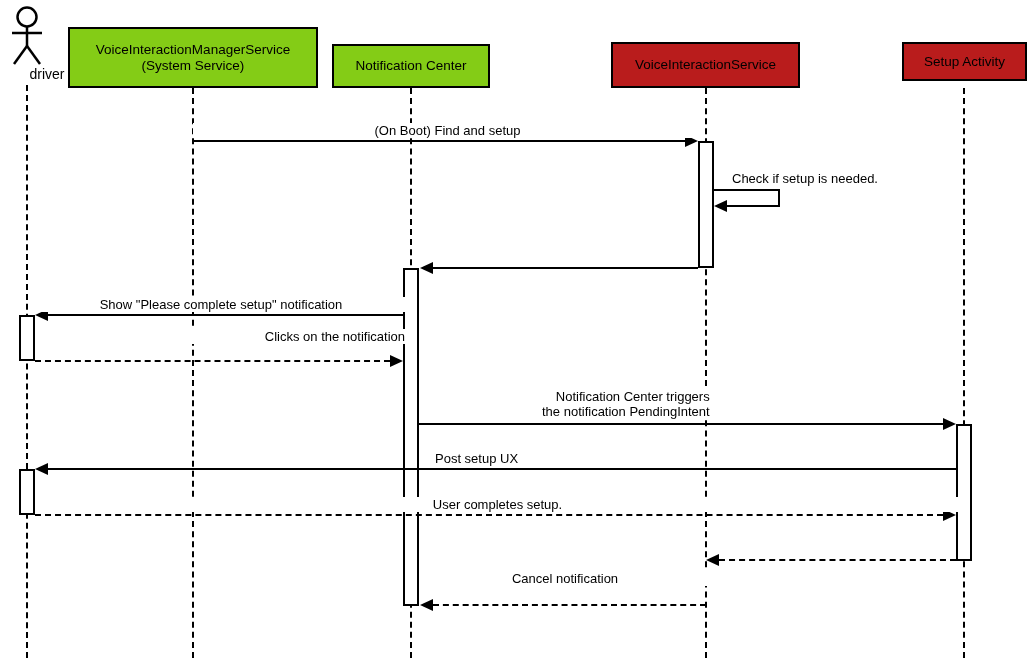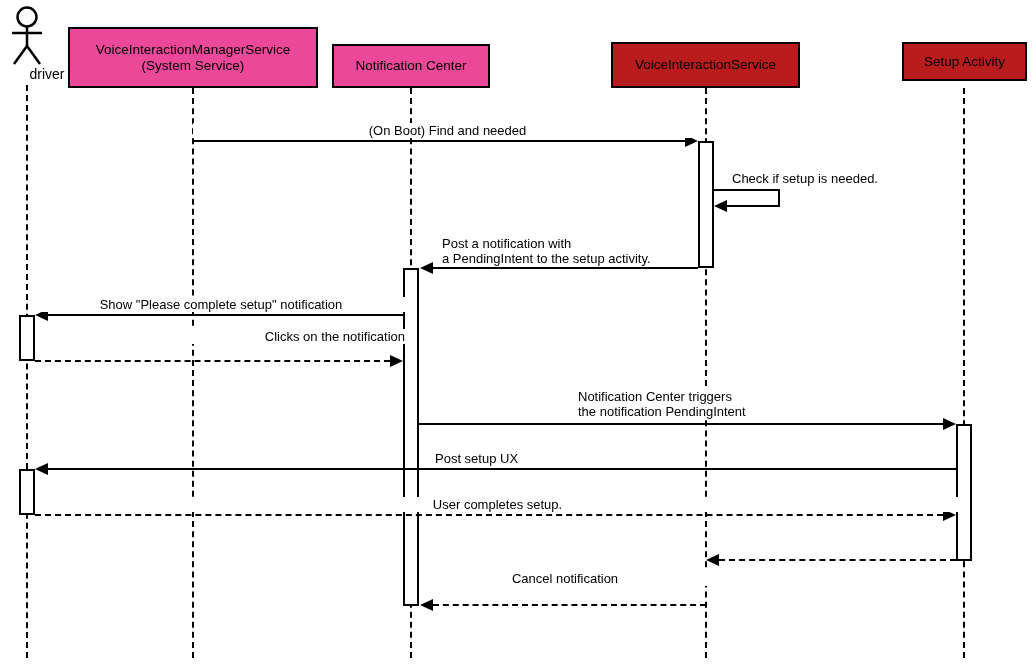--- a/index.html
+++ b/index.html
@@ -1,21 +1,21 @@
 <!DOCTYPE html>
 <html><head>
 <meta charset="utf-8">
 <style>
   html,body{margin:0;padding:0;background:#ffffff;}
   #canvas{position:relative;width:1035px;height:664px;background:#ffffff;overflow:hidden;
           font-family:"Liberation Sans",sans-serif;color:#000;}
   .box{position:absolute;box-sizing:border-box;border:2px solid #000;display:flex;
        align-items:center;justify-content:center;text-align:center;font-size:13.5px;
        line-height:16px;white-space:pre-line;}
-  .box-cyan{background:#ec4899;}
+  .box-cyan{background:#84cc16;}
   .box-green{background:#b91c1c;}
   .lifeline{position:absolute;width:0;border-left:2px dashed #000;}
   .act{position:absolute;box-sizing:border-box;width:16px;background:#ffffff;border:2px solid #000;}
   .mline{position:absolute;height:0;border-top:2px solid #000;}
   .mdash{position:absolute;height:0;border-top:2px dashed #000;}
   .vline{position:absolute;width:0;border-left:2px solid #000;}
   .head{position:absolute;width:0;height:0;border-top:6px solid transparent;border-bottom:6px solid transparent;}
   .head-r{border-left:13px solid #000;}
   .head-l{border-right:13px solid #000;}
   .mlabel{position:absolute;font-size:13px;line-height:15px;white-space:pre-line;
@@ -53,44 +53,42 @@
   <div class="box box-green" style="left:902px;top:42px;width:125px;height:39px;">Setup Activity</div>
 
   <div class="act" style="left:698px;top:141px;height:127px;"></div>
   <div class="act" style="left:403px;top:268px;height:338px;"></div>
   <div class="act" style="left:19px;top:315px;height:46px;"></div>
   <div class="act" style="left:956px;top:424px;height:137px;"></div>
   <div class="act" style="left:19px;top:469px;height:46px;"></div>
 
   <div class="mline" style="left:193px;top:140px;width:493px;"></div>
   <div class="head head-r" style="left:685px;top:135px;"></div>
-  <div class="mlabel center" style="left:193px;top:123px;width:505px;">(On Boot) Find and needed</div>
+  <div class="mlabel center" style="left:193px;top:123px;width:505px;">(On Boot) Find and setup</div>
 
   <div class="mline" style="left:713px;top:189px;width:67px;"></div>
   <div class="vline" style="left:778px;top:189px;height:18px;"></div>
   <div class="mline" style="left:727px;top:205px;width:53px;"></div>
   <div class="head head-l" style="left:714px;top:200px;"></div>
   <div class="mlabel" style="left:730px;top:171px;">Check if setup is needed.</div>
 
   <div class="mline" style="left:432px;top:267px;width:266px;"></div>
   <div class="head head-l" style="left:420px;top:262px;"></div>
-  <div class="mlabel" style="left:440px;top:236px;">Post a notification with
-a PendingIntent to the setup activity.</div>
 
   <div class="mline" style="left:48px;top:314px;width:355px;"></div>
   <div class="head head-l" style="left:35px;top:309px;"></div>
   <div class="mlabel center" style="left:35px;top:297px;width:368px;">Show "Please complete setup" notification</div>
 
   <div class="mdash" style="left:35px;top:360px;width:355px;"></div>
   <div class="head head-r" style="left:390px;top:355px;"></div>
   <div class="mlabel center" style="left:35px;top:329px;width:368px;text-align:right;">Clicks on the notification</div>
 
   <div class="mline" style="left:419px;top:423px;width:524px;"></div>
   <div class="head head-r" style="left:943px;top:418px;"></div>
-  <div class="mlabel" style="left:576px;top:389px;">Notification Center triggers
+  <div class="mlabel" style="left:540px;top:389px;text-align:right;">Notification Center triggers
 the notification PendingIntent</div>
 
   <div class="mline" style="left:48px;top:468px;width:908px;"></div>
   <div class="head head-l" style="left:35px;top:463px;"></div>
   <div class="mlabel" style="left:433px;top:451px;">Post setup UX</div>
 
   <div class="mdash" style="left:35px;top:514px;width:908px;"></div>
   <div class="head head-r" style="left:943px;top:509px;"></div>
   <div class="mlabel center" style="left:35px;top:497px;width:921px;">User completes setup.</div>
 

